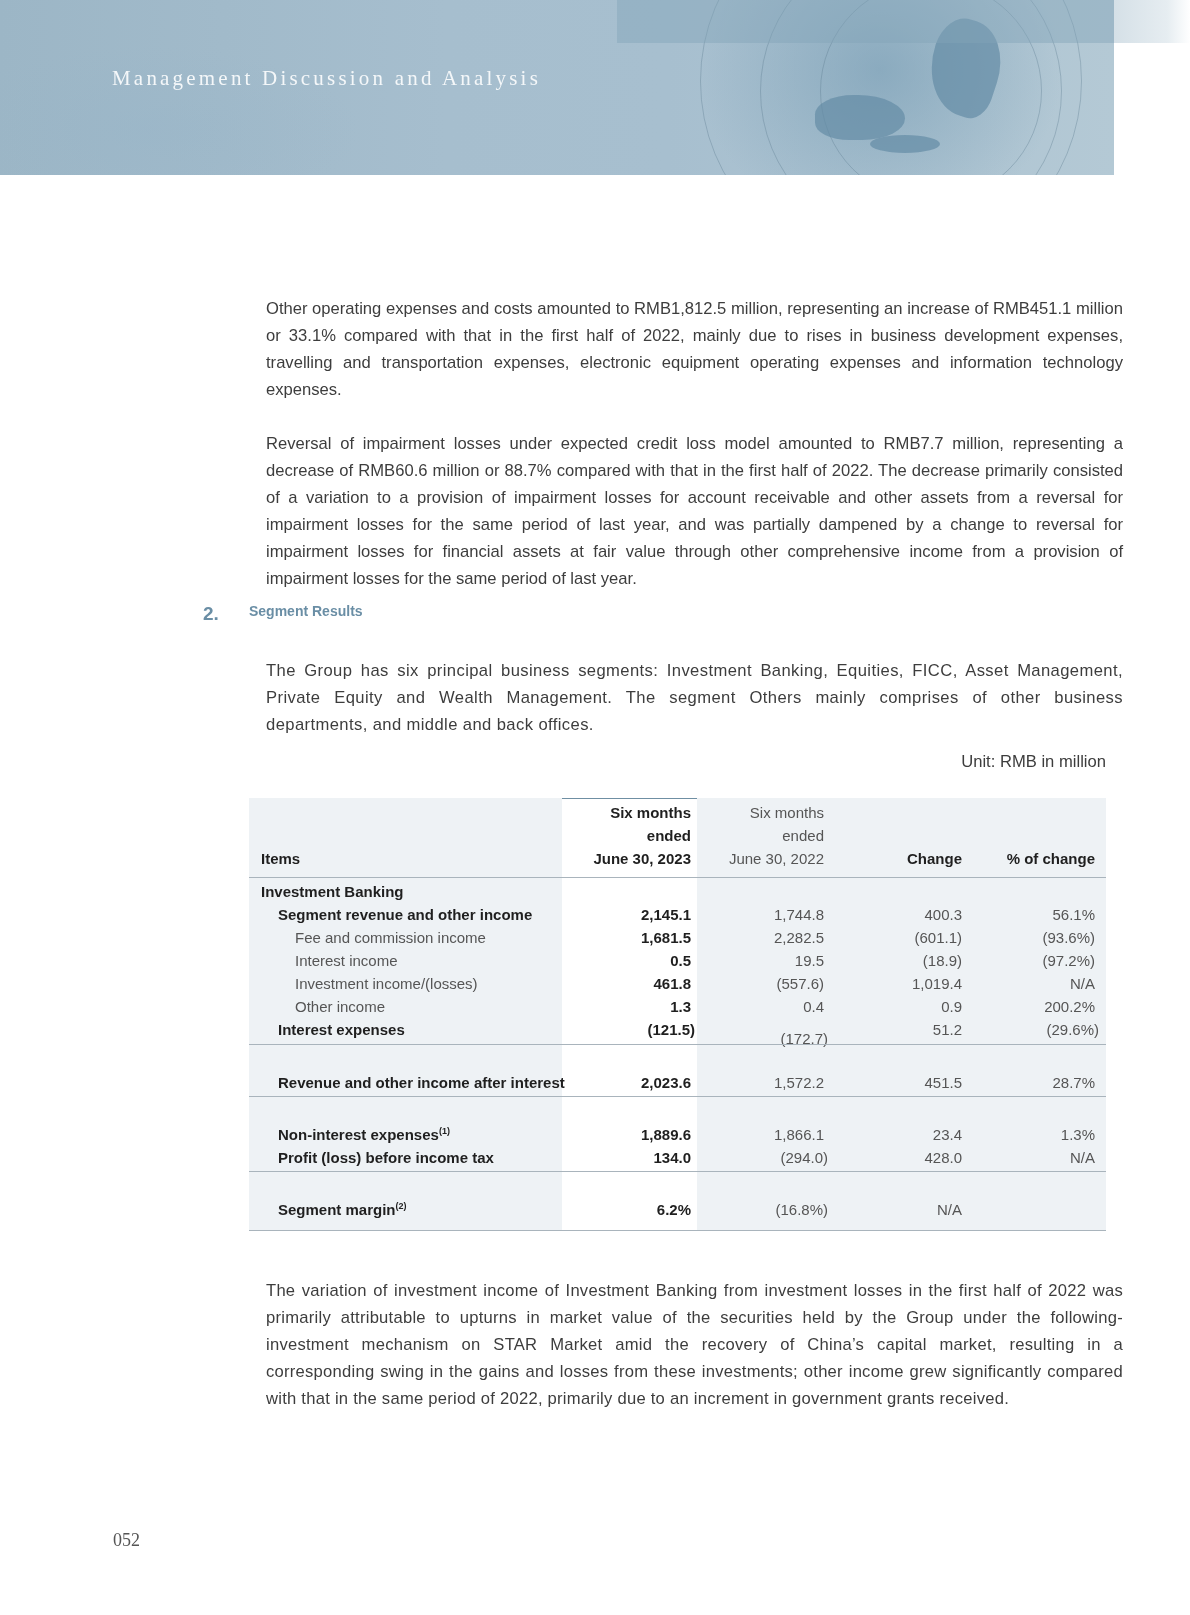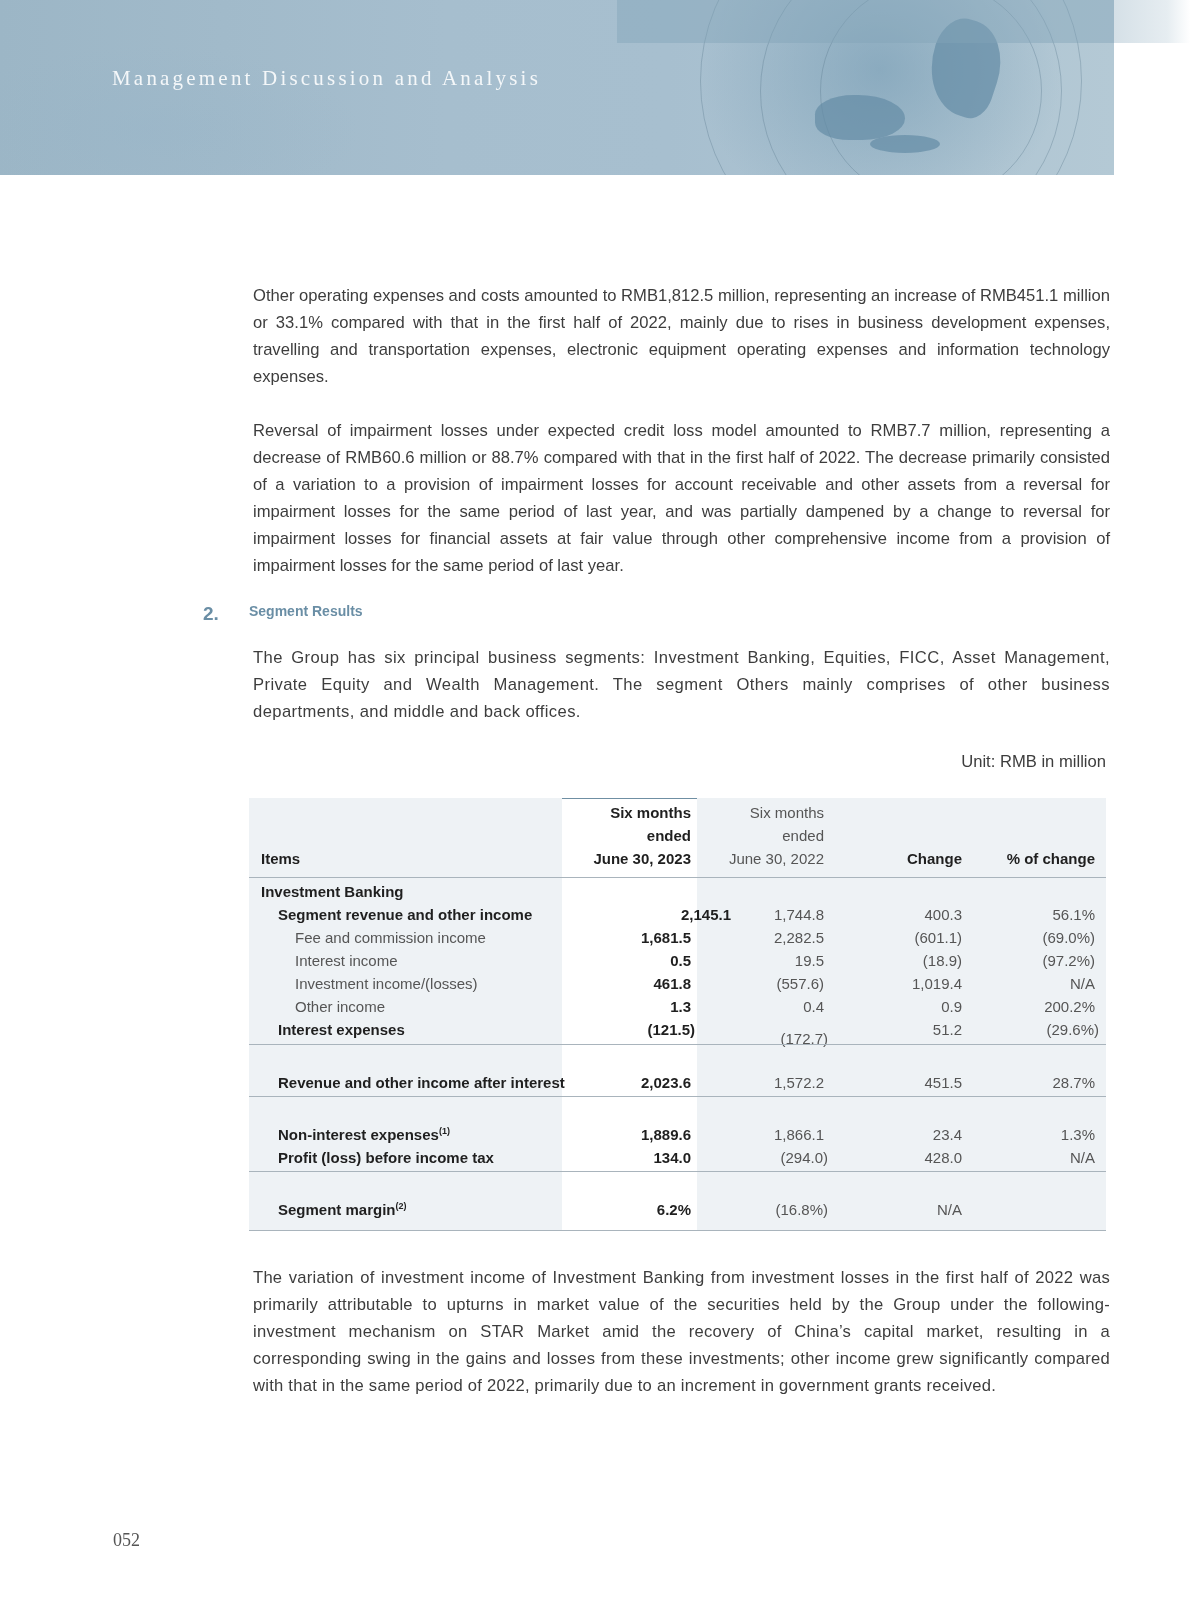--- a/index.html
+++ b/index.html
@@ -41,21 +41,21 @@
   }
   .banner-title {
     position: absolute; left: 112px; top: 66px;
     font-family: "Liberation Serif", "DejaVu Serif", serif;
     font-size: 21px; letter-spacing: 3.2px; color: #f4f7f9;
   }
 
   .para {
     position: absolute; left: 249px; width: 857px;
     font-size: 16.6px; line-height: 27px; color: #3d3d3d;
-    text-align: justify; margin: 4px;
+    text-align: justify; margin: 17px;
   }
   .para.p1 { top: 278px; }
   .para.p2 { top: 413px; }
   .para.p3 { top: 640px; letter-spacing: 0.4px; }
   .para.p4 { top: 1260px; letter-spacing: 0.25px; }
 
   .section-num {
     position: absolute; left: 203px; top: 603px;
     font-size: 19px; font-weight: bold; color: #6a8ea5;
   }
@@ -138,30 +138,30 @@
   <div class="cell hdr light r" style="left:448px; width:127px; top:49px;">June 30, 2022</div>
 
   <div class="cell hdr bold r" style="left:575px; width:138px; top:49px;">Change</div>
   <div class="cell hdr bold r" style="left:713px; width:133px; top:49px;">% of change</div>
 
   <div class="hline" style="top:79px;"></div>
 
   <div class="cell bold" style="left:12px; top:82px;">Investment Banking</div>
 
   <div class="cell bold" style="left:29px; top:105px;">Segment revenue and other income</div>
-  <div class="cell bold r" style="left:313px; width:129px; top:105px;margin-left:40px;">2,145.1</div>
+  <div class="cell bold r" style="left:313px; width:129px; top:105px;">2,145.1</div>
   <div class="cell light r" style="left:448px; width:127px; top:105px;">1,744.8</div>
   <div class="cell light r" style="left:575px; width:138px; top:105px;">400.3</div>
   <div class="cell light r" style="left:713px; width:133px; top:105px;">56.1%</div>
 
   <div class="cell light" style="left:46px; top:128px;">Fee and commission income</div>
   <div class="cell bold r" style="left:313px; width:129px; top:128px;">1,681.5</div>
   <div class="cell light r" style="left:448px; width:127px; top:128px;">2,282.5</div>
   <div class="cell light r" style="left:575px; width:138px; top:128px;">(601.1)</div>
-  <div class="cell light r" style="left:713px; width:133px; top:128px;">(69.0%)</div>
+  <div class="cell light r" style="left:713px; width:133px; top:128px;">(93.6%)</div>
 
   <div class="cell light" style="left:46px; top:151px;">Interest income</div>
   <div class="cell bold r" style="left:313px; width:129px; top:151px;">0.5</div>
   <div class="cell light r" style="left:448px; width:127px; top:151px;">19.5</div>
   <div class="cell light r" style="left:575px; width:138px; top:151px;">(18.9)</div>
   <div class="cell light r" style="left:713px; width:133px; top:151px;">(97.2%)</div>
 
   <div class="cell light" style="left:46px; top:174px;">Investment income/(losses)</div>
   <div class="cell bold r" style="left:313px; width:129px; top:174px;">461.8</div>
   <div class="cell light r" style="left:448px; width:127px; top:174px;">(557.6)</div>

